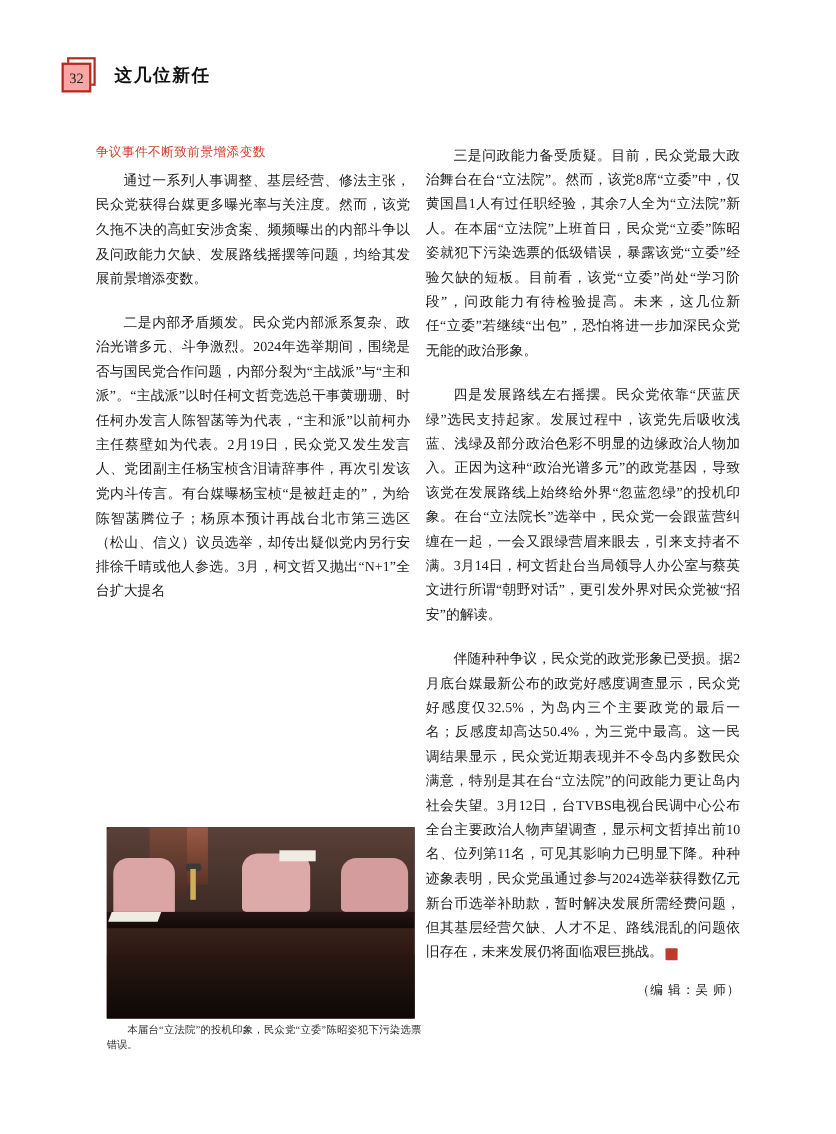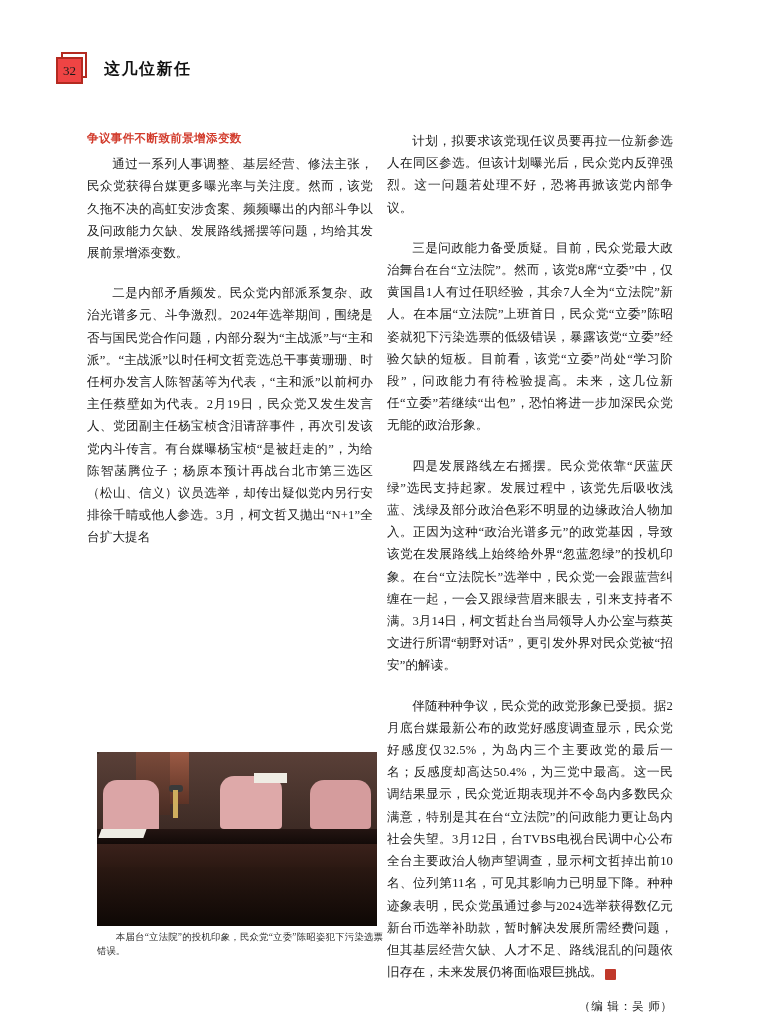--- a/index.html
+++ b/index.html
@@ -41,21 +41,21 @@
     background: #ffffff;
     box-sizing: border-box;
   }
   .folio-box .main-sq {
     position: absolute;
     left: 0px;
     top: 1px;
     width: 27px;
     height: 27px;
     border: 2.5px solid #b42a20;
-    background: #ef4444;
+    background: #fca5a5;
     box-sizing: border-box;
     display: flex;
     align-items: center;
     justify-content: center;
     text-align: right;
   }
   .folio-num {
     font-family: "Liberation Serif", serif;
     font-size: 13px;
     line-height: 1;
@@ -77,21 +77,21 @@
   .col {
     position: absolute;
     top: 130px;
     width: 286px;
   }
   .col-left  { left: 87px; }
   .col-right { left: 387px; }
 
   .section-heading {
     font-family: "DejaVu Sans", "Liberation Sans", sans-serif;
-    font-weight: bold;
+    font-weight: normal;
     font-size: 11.5px;
     color: #d23b2c;
     letter-spacing: 0.4px;
     margin: 0 0 7px 0;
     line-height: 1.4;
   }
 
   p.body {
     margin: 0;
     font-family: "Liberation Serif", "DejaVu Serif", serif;
@@ -306,18 +306,17 @@
         <div class="ballot"></div>
         <div class="ballot-band"></div>
       </div>
       <div class="desk-front"></div>
     </div>
   </div>
 </div>
 <div class="caption">本届台“立法院”的投机印象，民众党“立委”陈昭姿犯下污染选票错误。</div>
 
 <div class="col col-right">
-  <p class="body">计划，拟要求该党现任议员要再拉一位新参选人在同区参选。但该计划曝光后，民众党内反弹强烈。这一问题若处理不好，恐将再掀该党内部争议。</p>
   <p class="body">三是问政能力备受质疑。目前，民众党最大政治舞台在台“立法院”。然而，该党8席“立委”中，仅黄国昌1人有过任职经验，其余7人全为“立法院”新人。在本届“立法院”上班首日，民众党“立委”陈昭姿就犯下污染选票的低级错误，暴露该党“立委”经验欠缺的短板。目前看，该党“立委”尚处“学习阶段”，问政能力有待检验提高。未来，这几位新任“立委”若继续“出包”，恐怕将进一步加深民众党无能的政治形象。</p>
   <p class="body">四是发展路线左右摇摆。民众党依靠“厌蓝厌绿”选民支持起家。发展过程中，该党先后吸收浅蓝、浅绿及部分政治色彩不明显的边缘政治人物加入。正因为这种“政治光谱多元”的政党基因，导致该党在发展路线上始终给外界“忽蓝忽绿”的投机印象。在台“立法院长”选举中，民众党一会跟蓝营纠缠在一起，一会又跟绿营眉来眼去，引来支持者不满。3月14日，柯文哲赴台当局领导人办公室与蔡英文进行所谓“朝野对话”，更引发外界对民众党被“招安”的解读。</p>
   <p class="body"><span>伴随种种争议，民众党的政党形象已受损。据2月底台媒最新公布的政党好感度调查显示，民众党好感度仅32.5%，为岛内三个主要政党的最后一名；反感度却高达50.4%，为三党中最高。这一民调结果显示，民众党近期表现并不令岛内多数民众满意，特别是其在台“立法院”的问政能力更让岛内社会失望。3月12日，台TVBS电视台民调中心公布全台主要政治人物声望调查，显示柯文哲掉出前10名、位列第11名，可见其影响力已明显下降。种种迹象表明，民众党虽通过参与2024选举获得数亿元新台币选举补助款，暂时解决发展所需经费问题，但其基层经营欠缺、人才不足、路线混乱的问题依旧存在，未来发展仍将面临艰巨挑战。</span><span class="seal">❖</span></p>
   <div class="byline">（编 辑：吴 师）</div>
 </div>
 
 </body></html>

